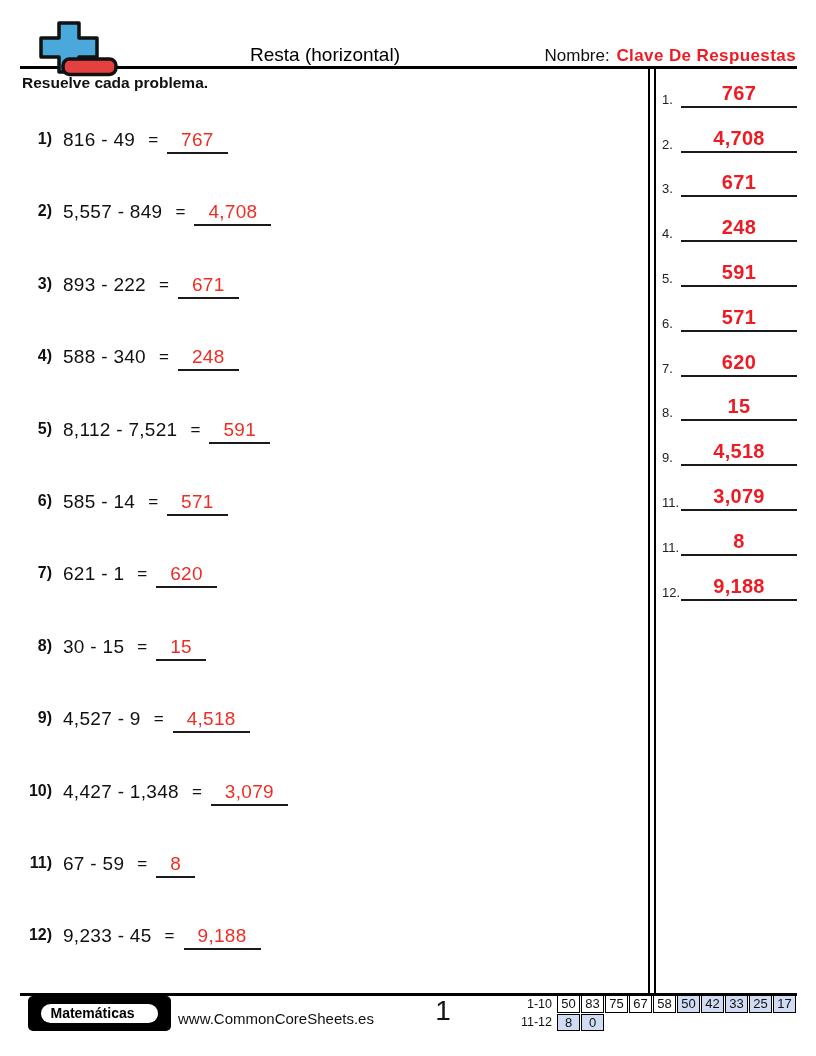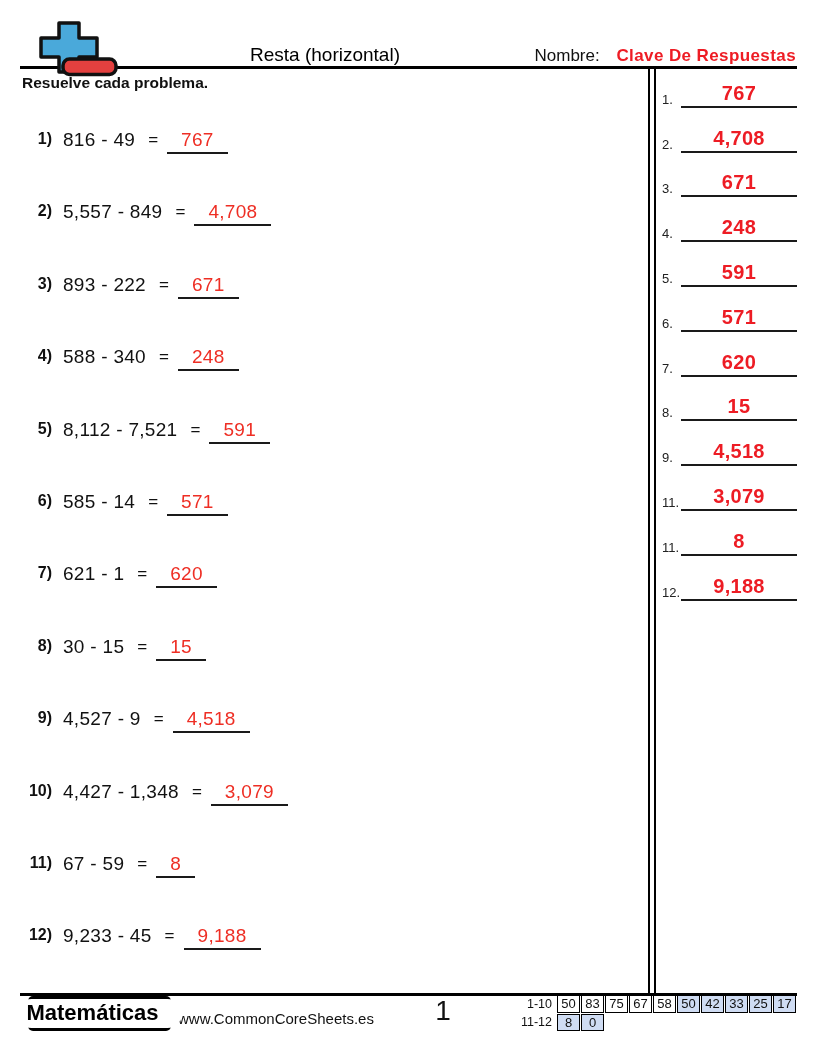--- a/index.html
+++ b/index.html
@@ -7,21 +7,21 @@
   .page {
     position:relative; width:816px; height:1056px; background:#ffffff;
     font-family:Liberation Sans, sans-serif; color:#111; overflow:hidden;
   }
 
   
   .hdr-rule { position:absolute; top:66px; left:20px; width:777px; height:3px; background:#000; }
   .logo { position:absolute; left:30px; top:20px; width:92px; height:58px; z-index:3; }
   .ws-title { position:absolute; left:0; top:44px; width:650px; text-align:center; font-size:19px; color:#000; }
   .name-line { position:absolute; right:20px; top:46px; font-size:17px; white-space:nowrap; }
-  .name-line .nv { color:#ee1c24; font-weight:bold; letter-spacing:0.4px; margin-left:12px; }
+  .name-line .nv { color:#ee1c24; font-weight:bold; letter-spacing:0.4px; margin-left:2px; }
   .instruction { position:absolute; left:22px; top:74px; font-size:15.5px; font-weight:bold; }
 
   
   .problems { position:absolute; left:22px; top:129px; width:600px; }
   .problem { height:72.4px; display:flex; align-items:flex-start; }
   .pnum { font-size:16px; font-weight:bold; width:30px; text-align:right; margin-right:11px; padding-top:1px; flex:none; }
   .expr { font-size:19px; letter-spacing:0.3px; white-space:pre; }
   .eq { font-size:17px; margin:1px 9px 0 13px; }
   .ansline {
     display:inline-block; min-width:34px; padding:0 14px 1px 14px; text-align:center;
@@ -39,21 +39,21 @@
   .anum { position:absolute; left:4px; bottom:4px; font-size:13px; color:#222; }
   .aline { position:absolute; left:23px; right:1px; bottom:3px; border-bottom:2.5px solid #1a1a1a;
            text-align:center; }
   .aval { display:inline-block; color:#ed1c24; font-weight:bold; font-size:20px; letter-spacing:0.3px;
           padding-bottom:1px; }
 
   
   .ftr-rule { position:absolute; top:993px; left:20px; width:777px; height:3px; background:#000; }
   .brand { position:absolute; left:28px; top:996px; width:143px; height:35px; background:#000;
            border-radius:5px; display:flex; align-items:center; justify-content:center; z-index:2; }
-  .brand-pill { background:#fff; border-radius:15px; padding:1px 23px 2px 9px; font-size:22px;
+  .brand-pill { background:#fff; border-radius:15px; padding:1px 23px 2px 9px; font-size:14px;
                 font-weight:bold; color:#000; white-space:nowrap;text-align:center; }
   .website { position:absolute; left:178px; top:1010px; font-size:15px; }
   .pagenum { position:absolute; left:403px; top:995px; width:80px; text-align:center; font-size:28px; }
   .score { position:absolute; top:995px; right:19px; }
   .score-row { display:flex; align-items:center; margin-bottom:1px; }
   .score-label { width:48px; text-align:right; padding-right:5px; font-size:12.5px; flex:none; }
   .score-cell { width:23px; height:17.5px; border:1.5px solid #000; background:#fff; font-size:13px;
                 text-align:center; line-height:15px; margin-right:1px; flex:none; }
   .score-cell.shaded { background:#cfdcf3; }
 </style>

